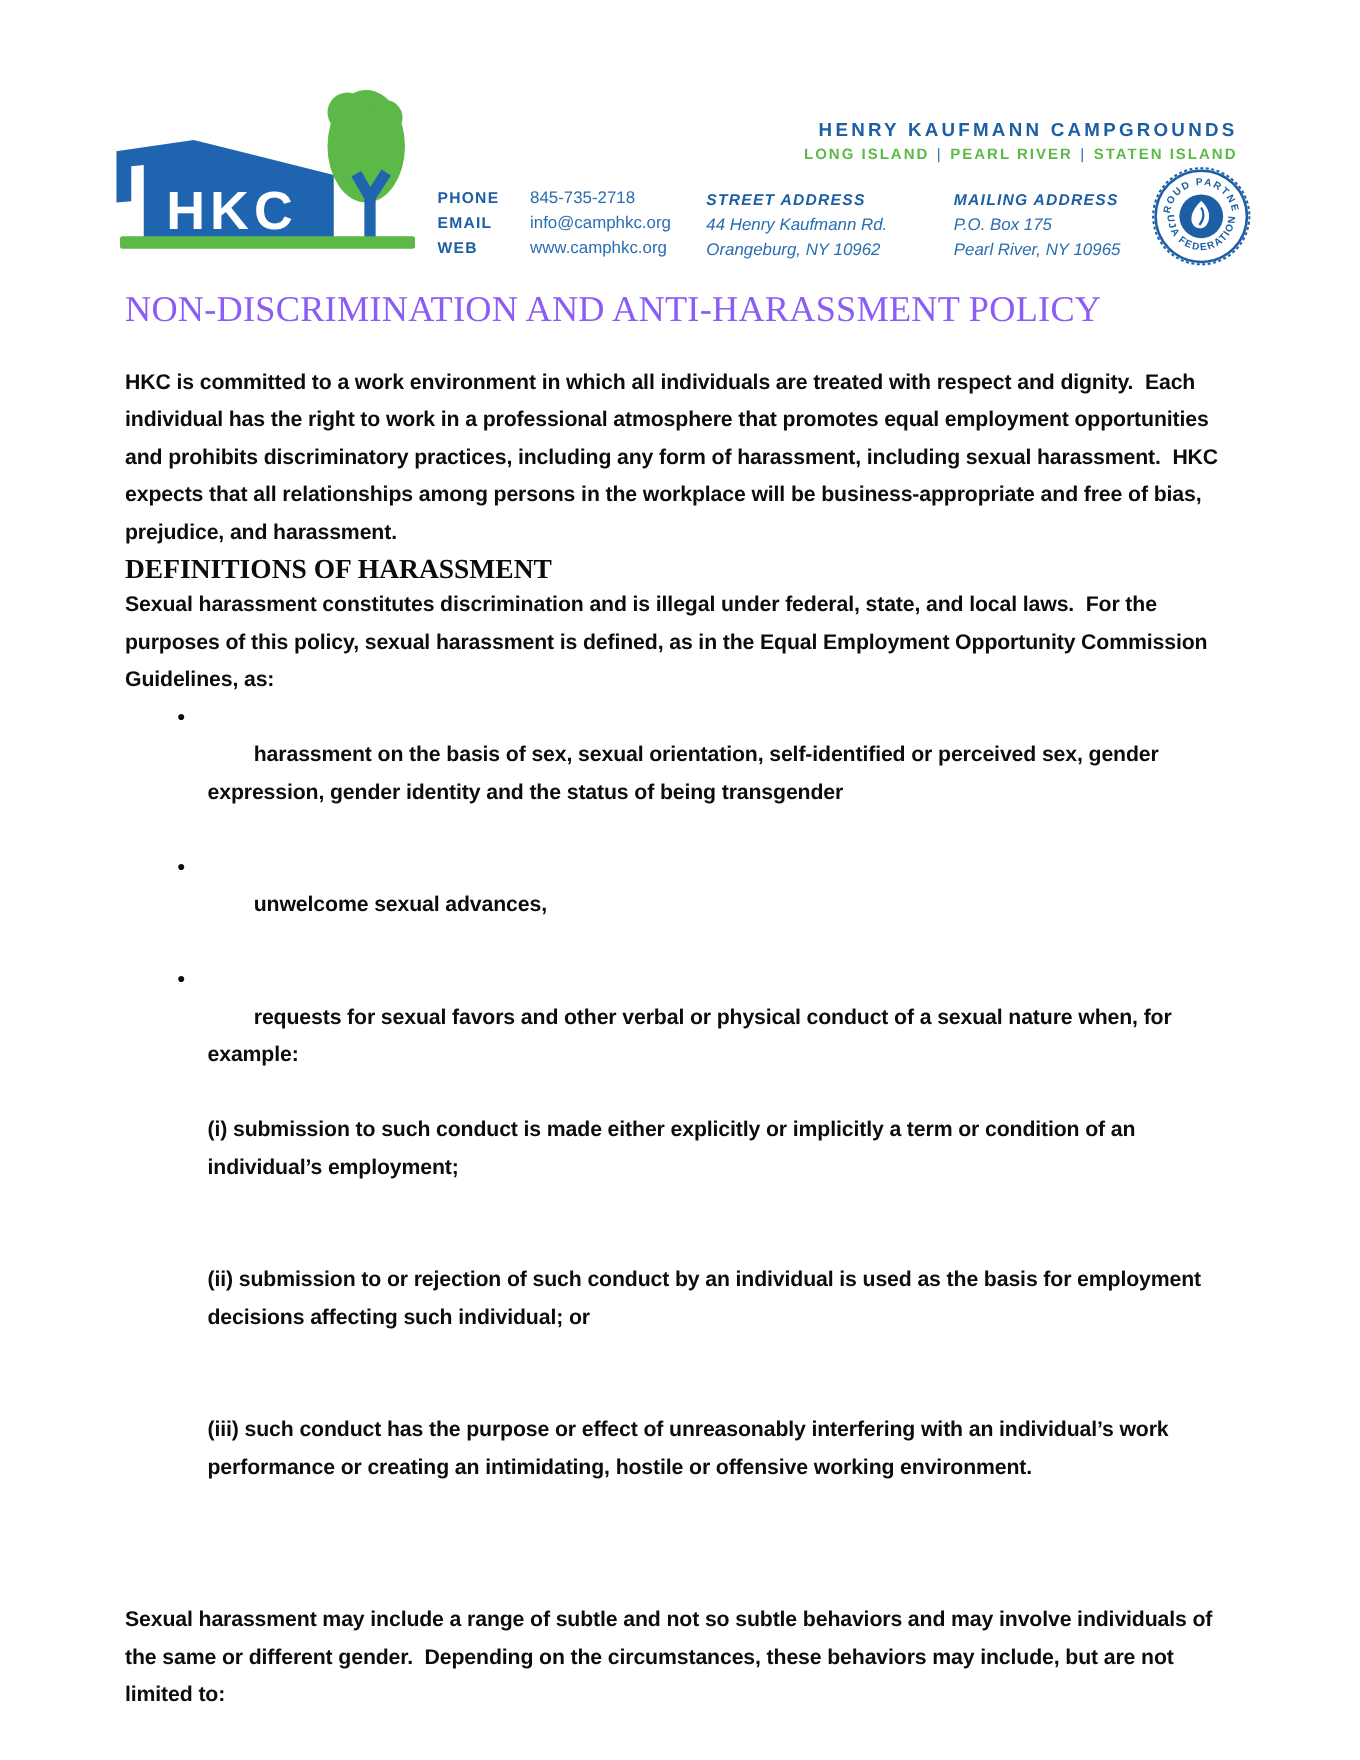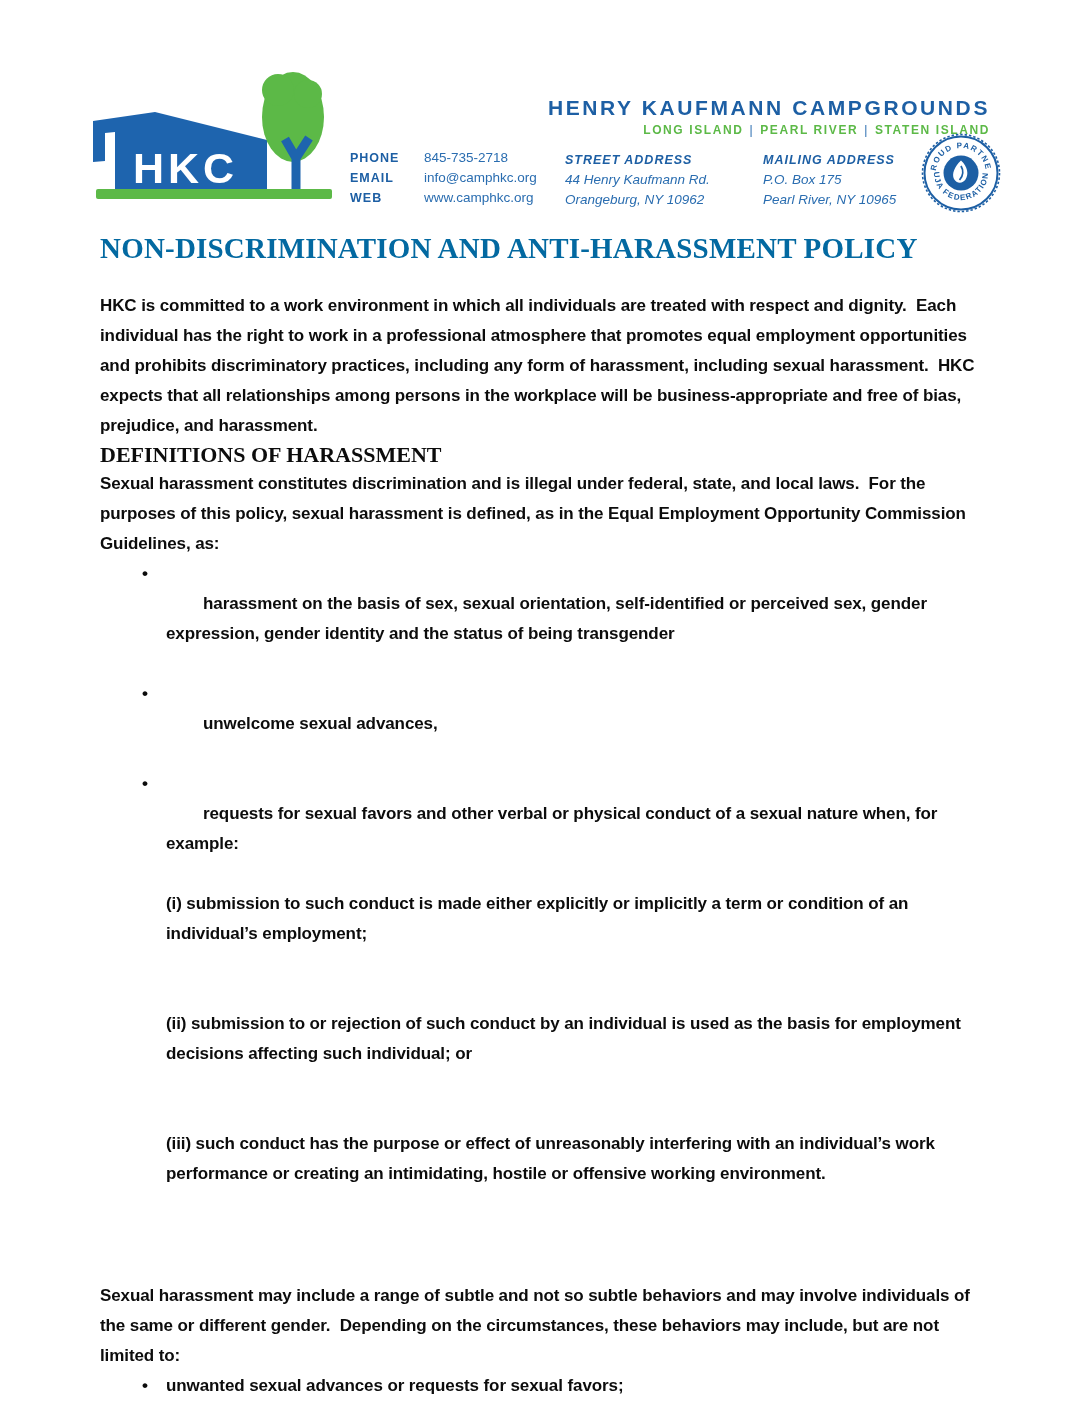--- a/index.html
+++ b/index.html
@@ -21,39 +21,39 @@
     column-gap:18px; line-height:20px;
   }
   .contact-label {
     color:#1d5fa4; font-weight:bold; font-size:12.5px; letter-spacing:1px;
   }
   .contact-value { color:#2a6db0; font-size:13.5px; }
   .org-block {
     position:absolute; right:98px; top:96px; text-align:right; white-space:nowrap;
   }
   .org-name {
-    color:#1d5fa4; font-weight:bold; font-size:21px; letter-spacing:2.6px;
+    color:#1d5fa4; font-weight:bold; font-size:15px; letter-spacing:2.6px;
   }
   .org-locations {
     margin-top:3px; font-weight:bold; font-size:12px; letter-spacing:1.6px;
     color:#5cb947;
   }
   .org-locations .pipe { color:#2a6db0; padding:0 6px; font-weight:normal; }
   .addr-block { position:absolute; top:150px; line-height:20px; white-space:nowrap; }
   .addr-street { left:565px; }
   .addr-mailing { left:763px; }
   .addr-label { color:#1d5fa4; font-weight:bold; font-size:12.5px; letter-spacing:1px;font-style:italic; }
   .addr-line { color:#2a6db0; font-size:13.5px;font-style:italic; }
   .badge { position:absolute; left:921px; top:133px; }
   
   .doc { padding:0 96px 0 100px; }
   .doc-title {
     margin:16px 0 26px;
     font-family:"Liberation Serif", serif;
-    font-weight:bold; font-size:29px; letter-spacing:0.2px; color:#0369a1;
+    font-weight:normal; font-size:29px; letter-spacing:0.2px; color:#8b5cf6;
     white-space:nowrap;
   }
   .para {
     font-size:17px; font-weight:bold; line-height:30px; color:#0c0c0c;
     letter-spacing:-0.1px; white-space:pre-wrap;
   }
   .section-heading {
     font-family:"Liberation Serif", serif;
     font-weight:bold; font-size:22px; line-height:28px; color:#0c0c0c;
   }
@@ -156,19 +156,15 @@
       <li>
         <span>requests for sexual favors and other verbal or physical conduct of a sexual nature when, for example:</span>
         <div class="subitem">(i) submission to such conduct is made either explicitly or implicitly a term or condition of an individual’s employment;</div>
         <div class="subitem">(ii) submission to or rejection of such conduct by an individual is used as the basis for employment decisions affecting such individual; or</div>
         <div class="subitem">(iii) such conduct has the purpose or effect of unreasonably interfering with an individual’s work performance or creating an intimidating, hostile or offensive working environment.</div>
       </li>
     </ul>
 
     <p class="para gap-before">Sexual harassment may include a range of subtle and not so subtle behaviors and may involve individuals of the same or different gender.  Depending on the circumstances, these behaviors may include, but are not limited to:</p>
 
-    <ul class="bullets">
-      <li><span>unwanted sexual advances or requests for sexual favors;</span></li>
-
-    </ul>
 
   </main>
 </div>
 
 </body></html>

